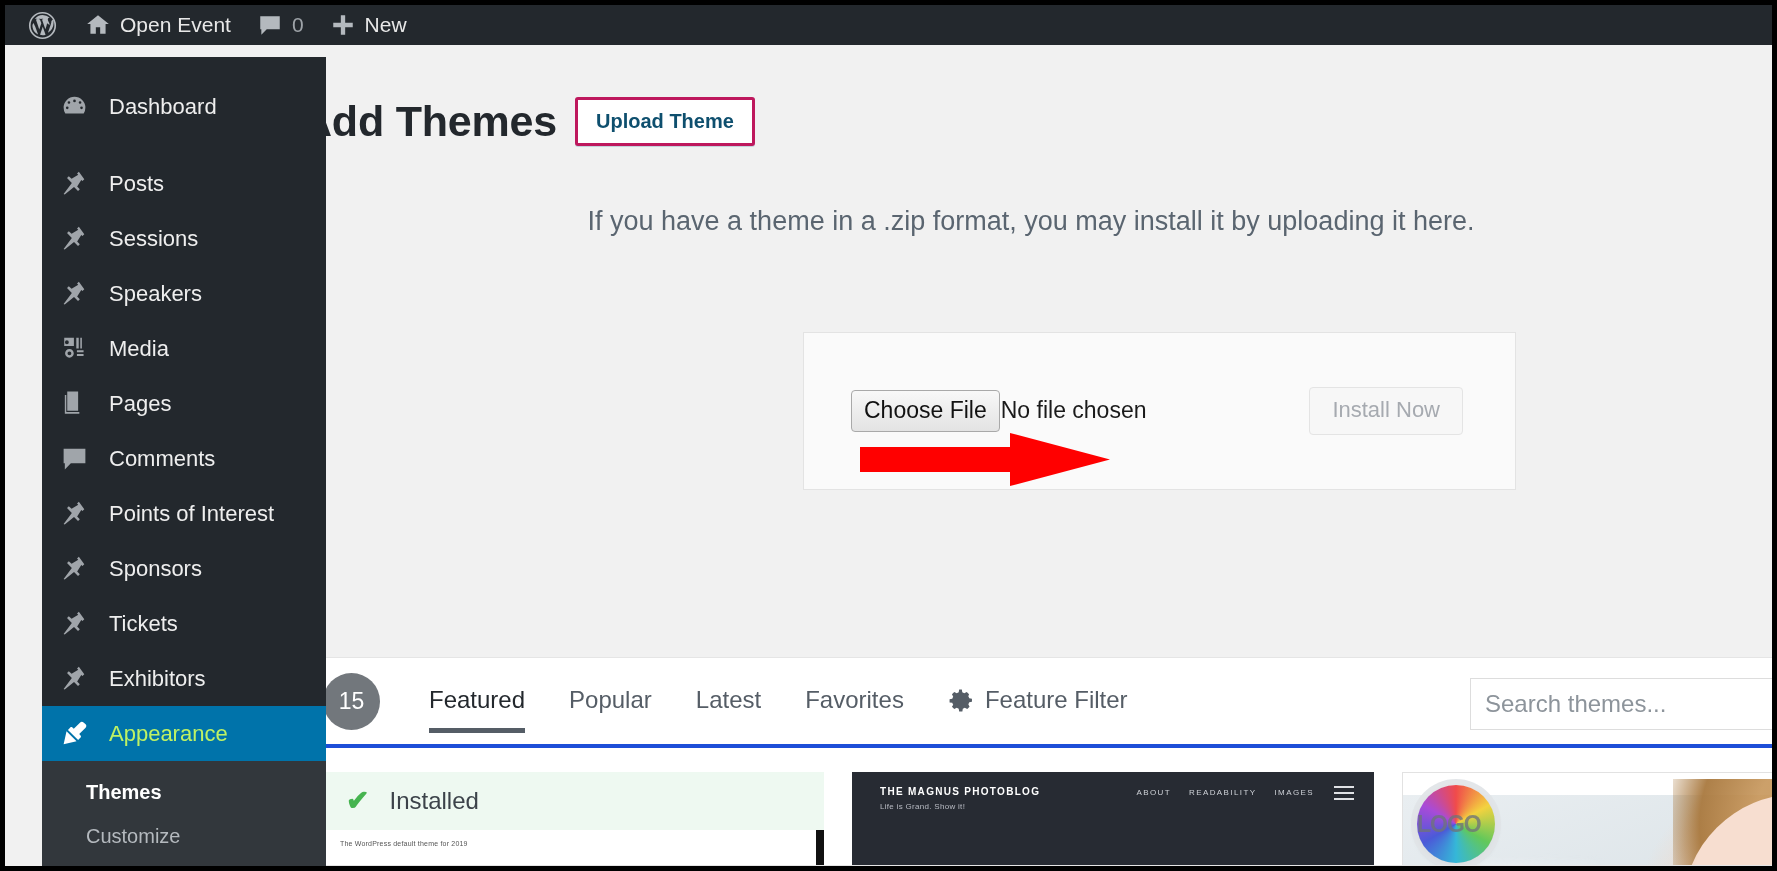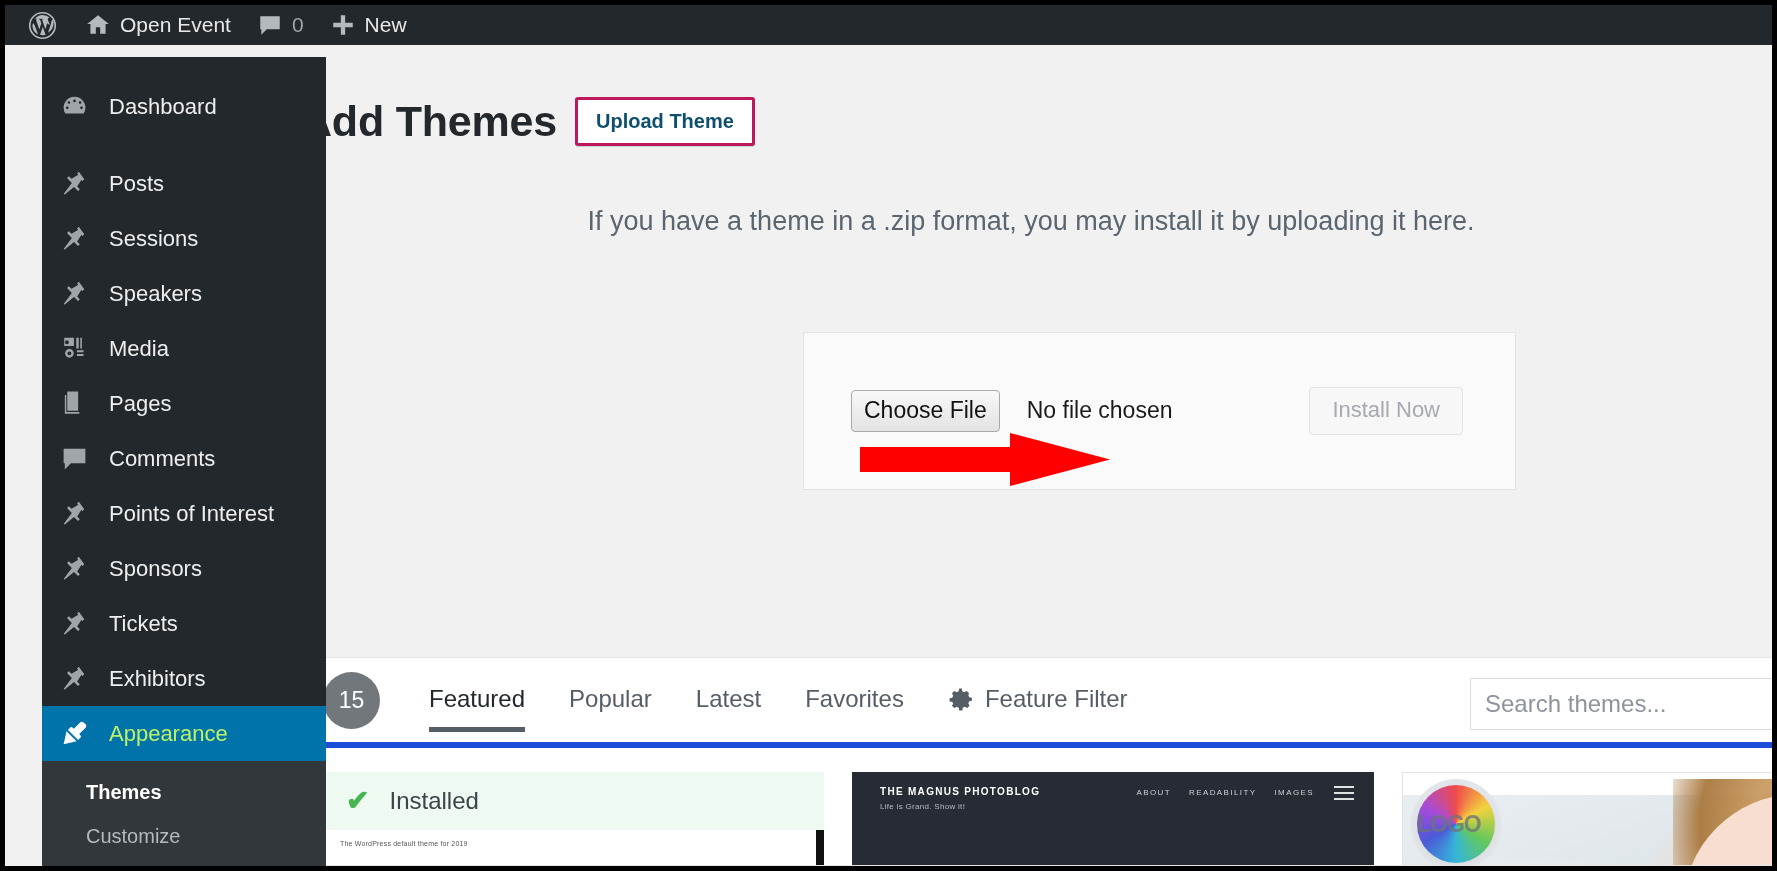--- a/index.html
+++ b/index.html
@@ -100,21 +100,21 @@
   }
 
   #upload-card {
     position: absolute; left: 537px; top: 275px;
     width: 713px; height: 158px;
     background: #fafafa;
     border: 1px solid #e3e3e3;
     display: flex; align-items: center;
   }
   #file-row {
-    display: flex; align-items: center; gap: 27px;
+    display: flex; align-items: center; gap: 1px;
     margin-left: 47px;
   }
   #choose-file-btn {
     font-family: "Liberation Sans", sans-serif;
     font-size: 23px;
     color: #111;
     padding: 7px 12px 8px;
     background: linear-gradient(#f8f8f8, #e3e3e3);
     border: 1px solid #a9a9a9;
     border-radius: 4px;
@@ -148,21 +148,21 @@
     background: #fff;
     border: 1px solid #e5e5e5;
     border-right: none;
     overflow: hidden;
   }
   #filter-bar {
     position: relative;
     height: 90px;
     display: flex; align-items: center;
     padding-left: 21px;
-    border-bottom: 6px solid #1d4ed8;
+    border-bottom: 4px solid #1d4ed8;
   }
   #theme-count {
     width: 57px; height: 57px; border-radius: 50%;
     background: #72777c; color: #fff;
     display: flex; align-items: center; justify-content: center;
     font-size: 23px; margin-right: 27px;
     flex: none;
   }
   .filter-tab {
     font-size: 24px; color: #555d66;

